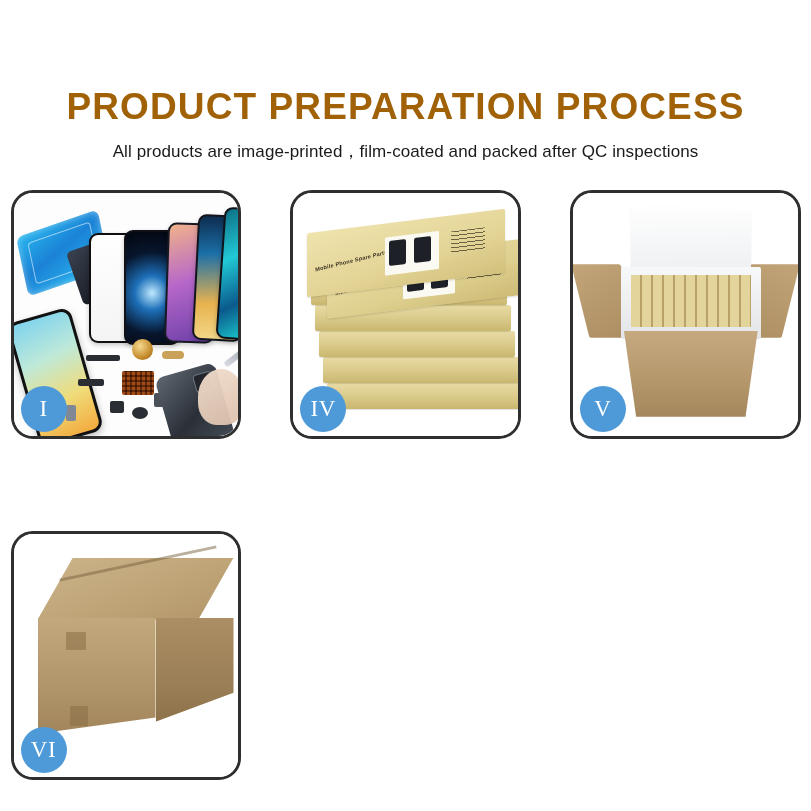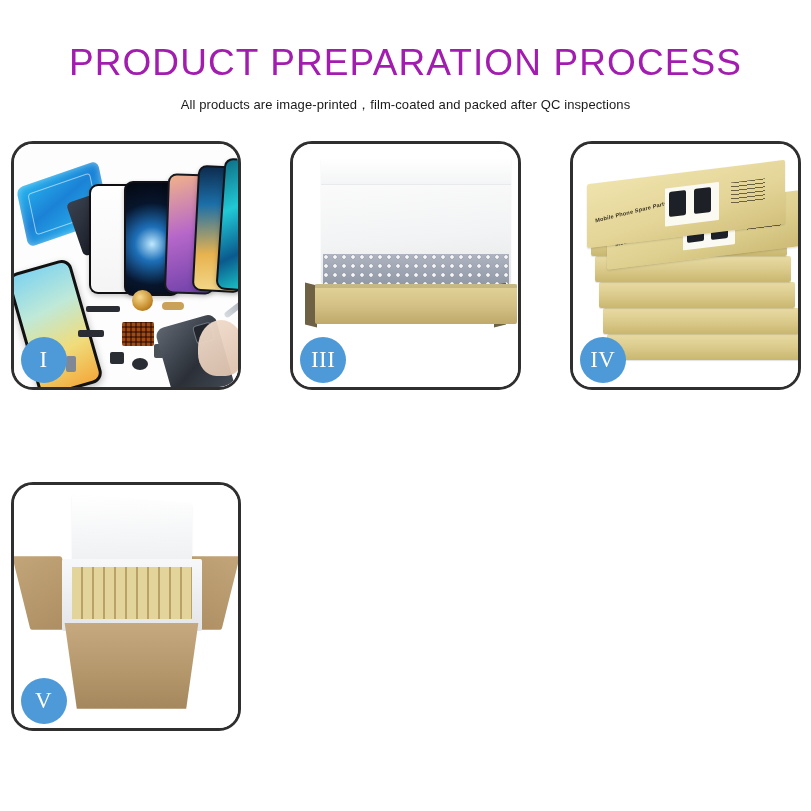--- a/index.html
+++ b/index.html
@@ -6,25 +6,25 @@
   body{
     width:811px;height:811px;background:#ffffff;
     font-family:"Liberation Sans", sans-serif;
     overflow:hidden;position:relative;
   }
   .page{width:811px;height:811px;position:relative;box-sizing:border-box;}
 
   
   .header{padding-top:44px;text-align:center;}
   .title{
-    font-size:37px;font-weight:400;letter-spacing:1.1px;color:#a21caf;
-    line-height:1.05;white-space:nowrap;
+    font-size:37px;font-weight:700;letter-spacing:1.1px;color:#a16207;
+    line-height:1.05;white-space:nowrap;margin-top:44px;
   }
   .subtitle{
-    margin-top:13px;font-size:13px;color:#1a1a1a;font-weight:400;
+    margin-top:13px;font-size:17px;color:#1a1a1a;font-weight:400;
     letter-spacing:.1px;white-space:nowrap;
   }
 
   
   .grid{
     margin:27px auto 0 auto;width:790px;
     display:grid;grid-template-columns:repeat(3,1fr);
     column-gap:49px;row-gap:92px;
   }
   .card{
@@ -313,30 +313,20 @@
         <div class="comp" style="left:140px;top:200px;width:10px;height:14px;background:#4b5159;"></div>
         <div class="comp" style="left:52px;top:212px;width:10px;height:16px;background:#7f8894;"></div>
         <div class="backplate"></div>
         <div class="driver"></div>
         <div class="hand"></div>
       </div>
       <div class="badge">I</div>
     </div>
 
 
-    <div class="card">
-      <div class="scene p3">
-        <div class="lid"></div>
-        <div class="foam"></div>
-        <div class="tray-l"></div>
-        <div class="tray-r"></div>
-        <div class="tray"></div>
-      </div>
-      <div class="badge">III</div>
-    </div>
 
     <div class="card">
       <div class="scene p4">
         <div class="stack">
           <div class="gbox b5"></div>
           <div class="gbox b4"></div>
           <div class="gbox b3"></div>
           <div class="gbox b2"></div>
           <div class="gbox b1"></div>
 
@@ -365,15 +355,26 @@
         <div class="flap-l"></div>
         <div class="flap-r"></div>
         <div class="foam-lid"></div>
         <div class="foam-box"></div>
         <div class="foam-inner"></div>
         <div class="carton-body"></div>
       </div>
       <div class="badge">V</div>
     </div>
 
+    <div class="card">
+      <div class="scene p6">
+        <div class="kr-top"></div>
+        <div class="kr-front"></div>
+        <div class="kr-side"></div>
+        <div class="kr-seam"></div>
+        <div class="kr-tape t1"></div>
+        <div class="kr-tape t2"></div>
+      </div>
+      <div class="badge">VI</div>
+    </div>
 
   </div>
 </div>
 
 </body></html>

